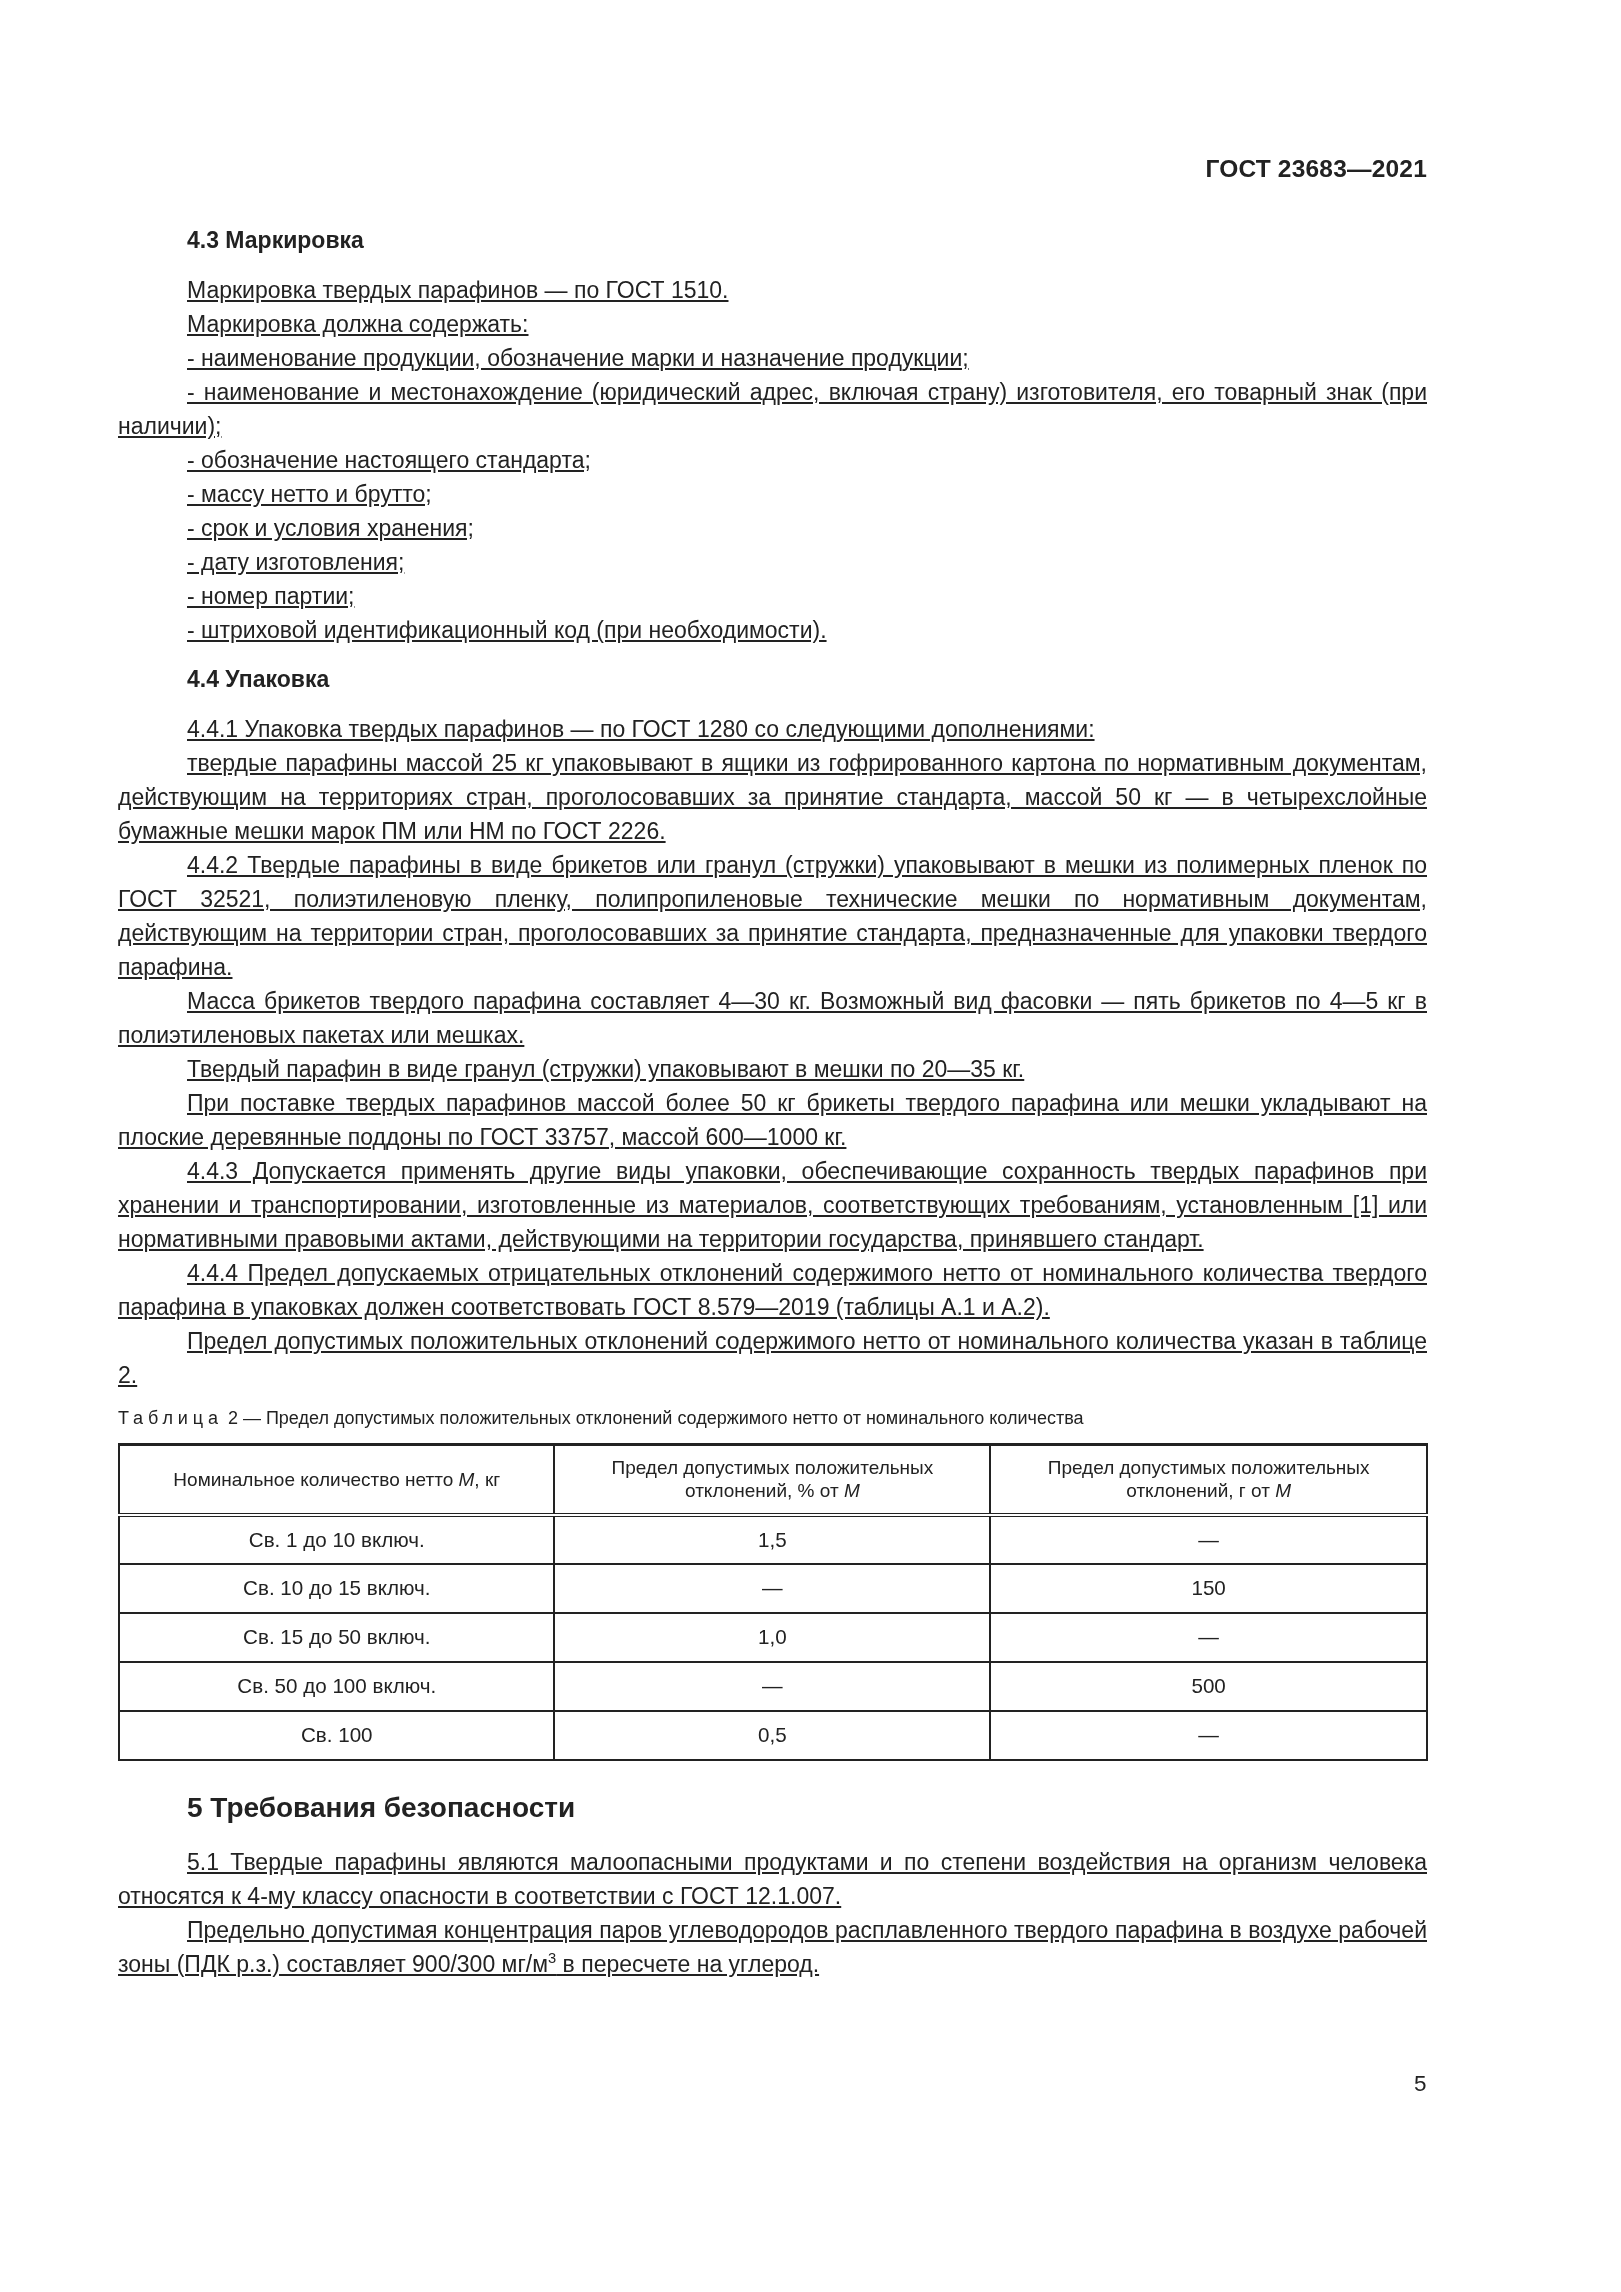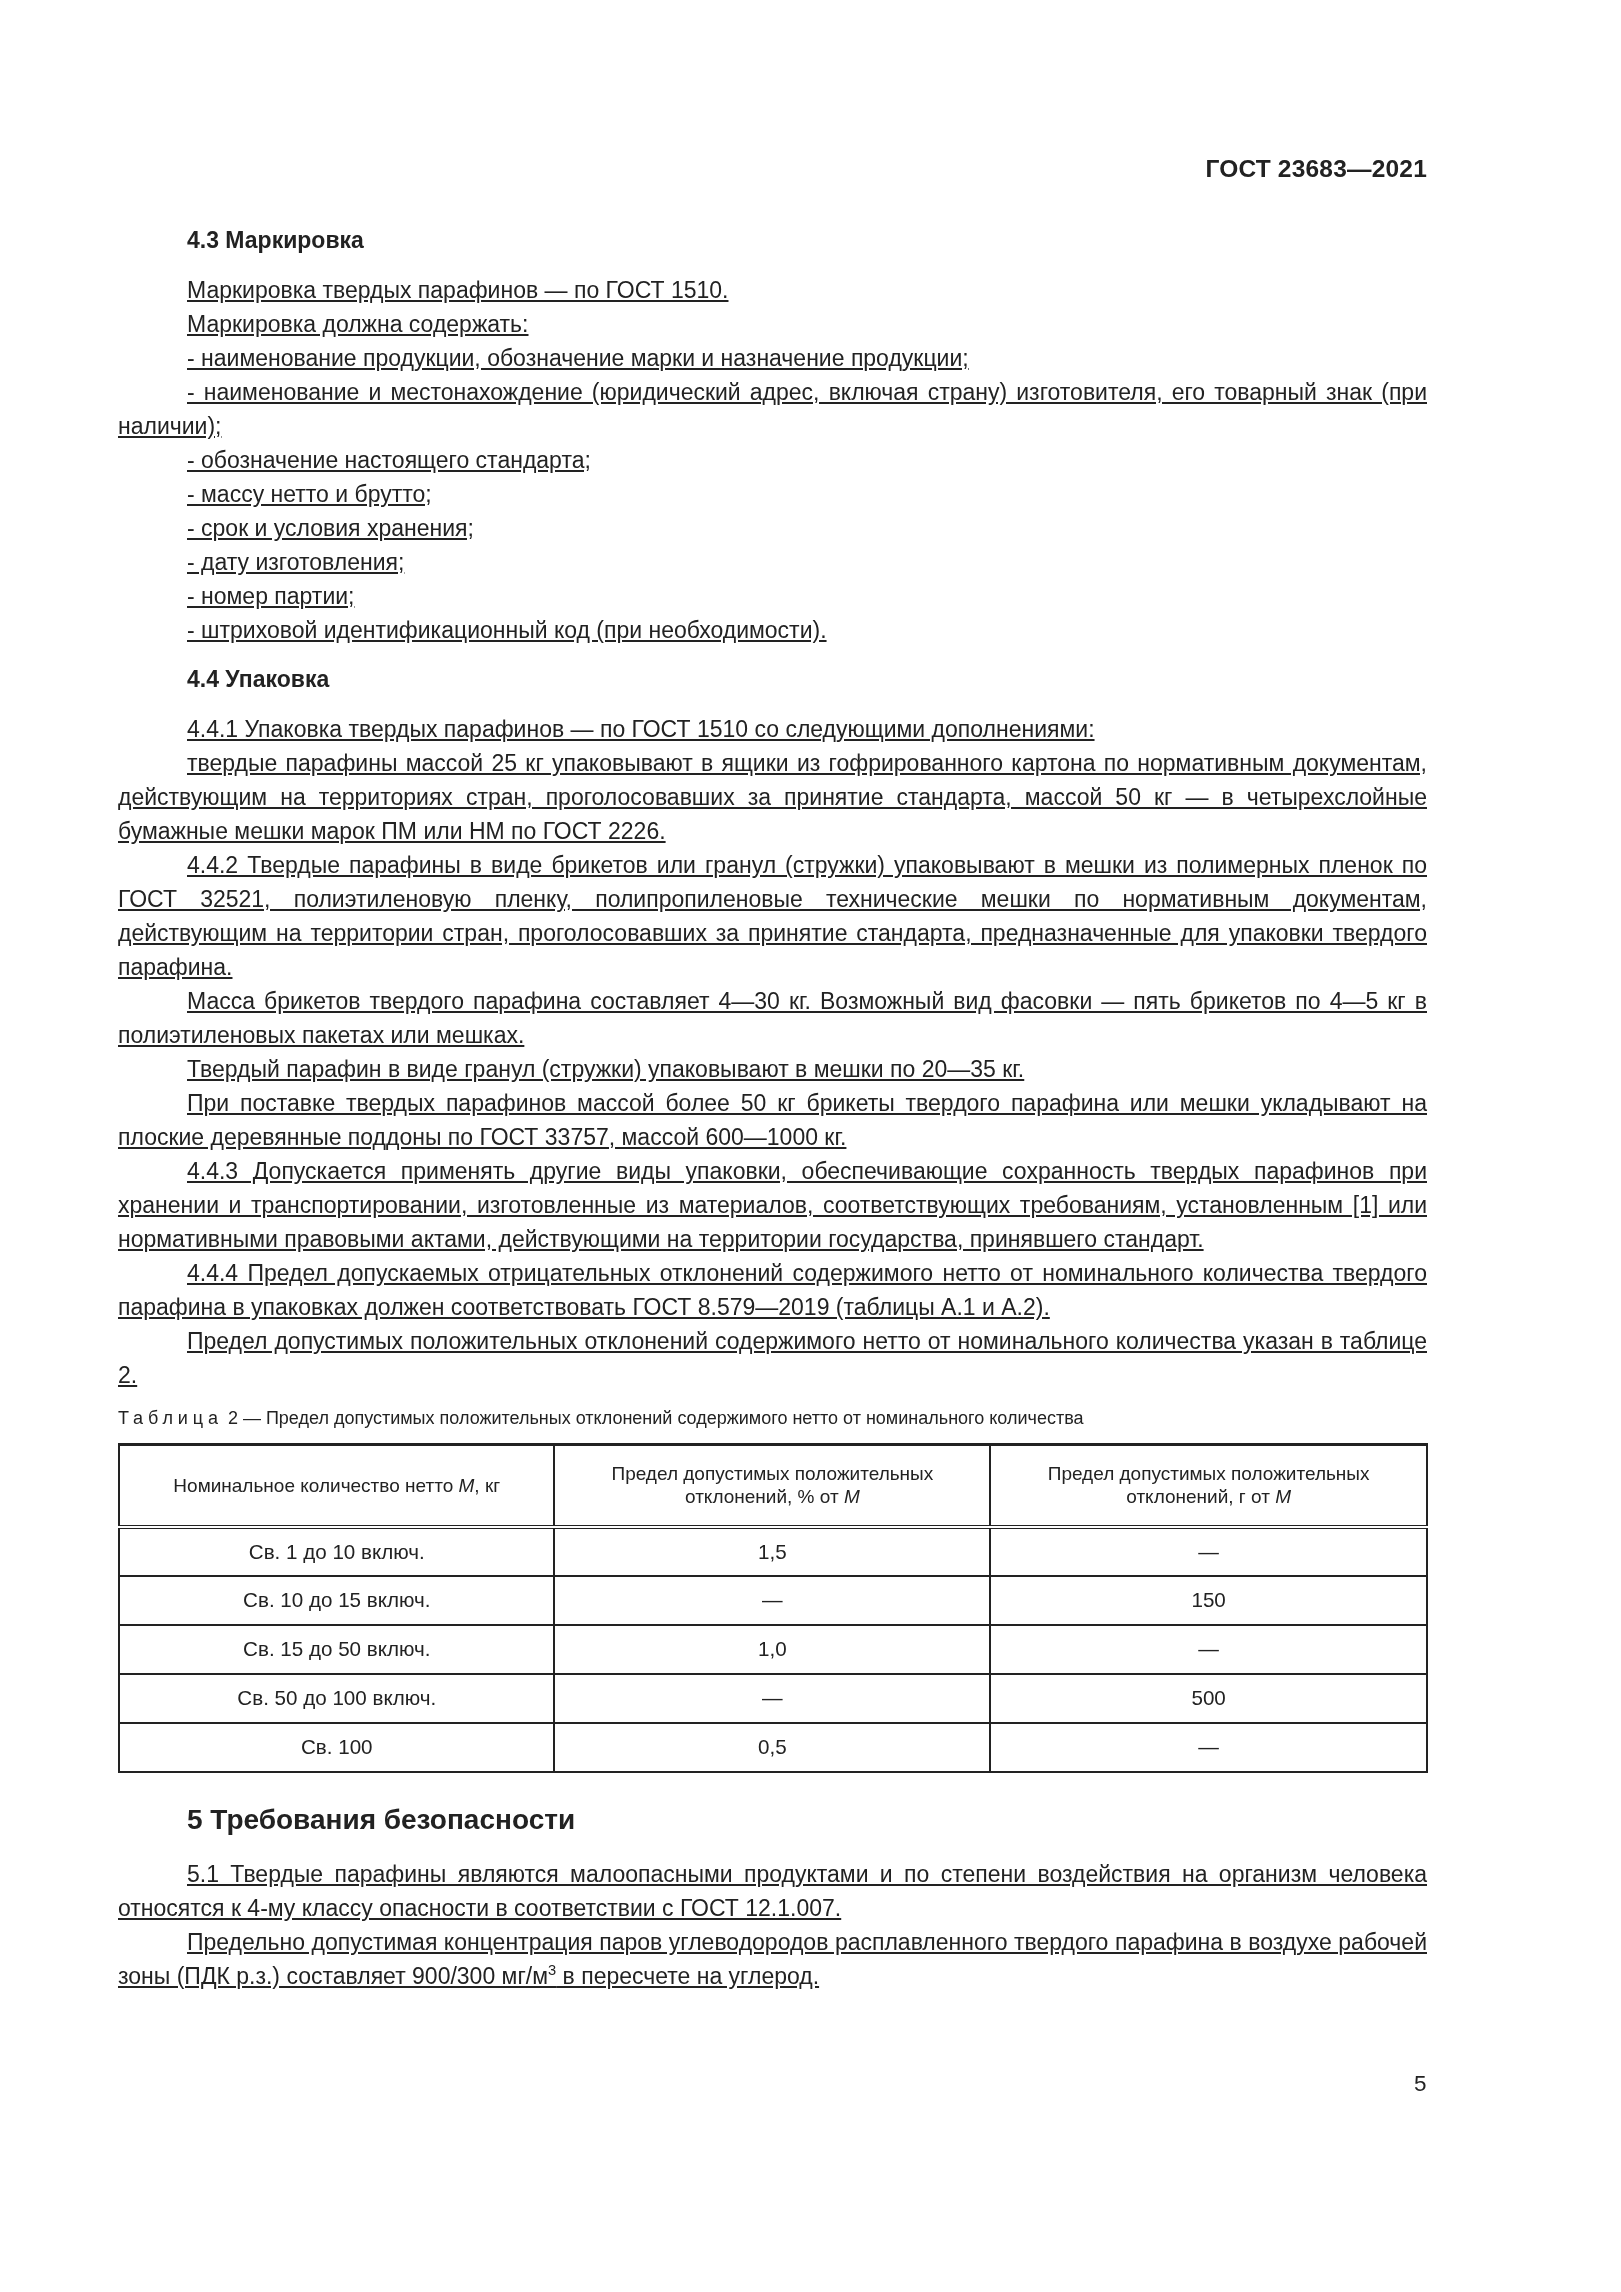--- a/index.html
+++ b/index.html
@@ -7,21 +7,21 @@
          font-family:"Liberation Sans", sans-serif; color:#222222; }
   .page-header { position:absolute; top:155px; right:194px; font-weight:bold; font-size:24.5px; letter-spacing:0.2px; }
   .content { position:absolute; left:118px; top:223px; width:1309px; font-size:23px; line-height:34px; }
   .h2 { font-weight:bold; font-size:23px; padding-left:69px; }
   .p { text-indent:69px; text-align:justify; margin:0;text-decoration:underline; }
   .gap-h { height:15.7px; }
   .caption { font-size:18px; line-height:25.5px; margin-top:13.7px; white-space:nowrap; }
   .caption .sp { letter-spacing:4.9px; }
   table.t2 { border-collapse:collapse; width:1310px; margin-top:11.8px; font-size:19px; color:#222; }
   table.t2 td, table.t2 th { border:2.5px solid #222; text-align:center; vertical-align:middle; font-weight:normal; padding:0 9.8px; }
-  table.t2 thead tr { height:82px; }
+  table.t2 thead tr { height:70px; }
   table.t2 thead th { line-height:23.5px; border-top-width:3.9px; border-bottom:4.9px double #222; }
   table.t2 tbody tr { height:49px; }
   table.t2 tbody td { font-size:20.6px; }
   .c1 { width:437px; } .c2 { width:436px;margin-left:29px; } .c3 { width:437px; }
   i { font-style:italic; }
   .h1 { font-weight:bold; font-size:28px; padding-left:69px; margin-top:27.4px; line-height:39px; }
   sup { font-size:14.7px; line-height:0; vertical-align:8.8px; }
   .page-num { position:absolute; top:2071px; left:1414px; font-size:22.5px; }
 </style>
 </head>
@@ -40,21 +40,21 @@
   <p class="p">- обозначение настоящего стандарта;</p>
   <p class="p">- массу нетто и брутто;</p>
   <p class="p">- срок и условия хранения;</p>
   <p class="p">- дату изготовления;</p>
   <p class="p">- номер партии;</p>
   <p class="p">- штриховой идентификационный код (при необходимости).</p>
 
   <div class="gap-h"></div>
   <div class="h2">4.4  Упаковка</div>
   <div class="gap-h"></div>
-  <p class="p">4.4.1  Упаковка твердых парафинов — по ГОСТ 1510 со следующими дополнениями:</p>
+  <p class="p">4.4.1  Упаковка твердых парафинов — по ГОСТ 1280 со следующими дополнениями:</p>
   <p class="p">твердые парафины массой 25 кг упаковывают в ящики из гофрированного картона по нормативным документам, действующим на территориях стран, проголосовавших за принятие стандарта, массой 50 кг — в четырехслойные бумажные мешки марок ПМ или НМ по ГОСТ 2226.</p>
   <p class="p">4.4.2  Твердые парафины в виде брикетов или гранул (стружки) упаковывают в мешки из полимерных пленок по ГОСТ 32521, полиэтиленовую пленку, полипропиленовые технические мешки по нормативным документам, действующим на территории стран, проголосовавших за принятие стандарта, предназначенные для упаковки твердого парафина.</p>
   <p class="p">Масса брикетов твердого парафина составляет 4—30 кг. Возможный вид фасовки — пять брикетов по 4—5 кг в полиэтиленовых пакетах или мешках.</p>
   <p class="p">Твердый парафин в виде гранул (стружки) упаковывают в мешки по 20—35 кг.</p>
   <p class="p">При поставке твердых парафинов массой более 50 кг брикеты твердого парафина или мешки укладывают на плоские деревянные поддоны по ГОСТ 33757, массой 600—1000 кг.</p>
   <p class="p">4.4.3  Допускается применять другие виды упаковки, обеспечивающие сохранность твердых парафинов при хранении и транспортировании, изготовленные из материалов, соответствующих требованиям, установленным [1] или нормативными правовыми актами, действующими на территории государства, принявшего стандарт.</p>
   <p class="p">4.4.4  Предел допускаемых отрицательных отклонений содержимого нетто от номинального количества твердого парафина в упаковках должен соответствовать ГОСТ 8.579—2019 (таблицы А.1 и А.2).</p>
   <p class="p">Предел допустимых положительных отклонений содержимого нетто от номинального количества указан в таблице 2.</p>
 
   <div class="caption"><span class="sp">Таблица</span><span> 2 — Предел допустимых положительных отклонений содержимого нетто от номинального количества</span></div>

